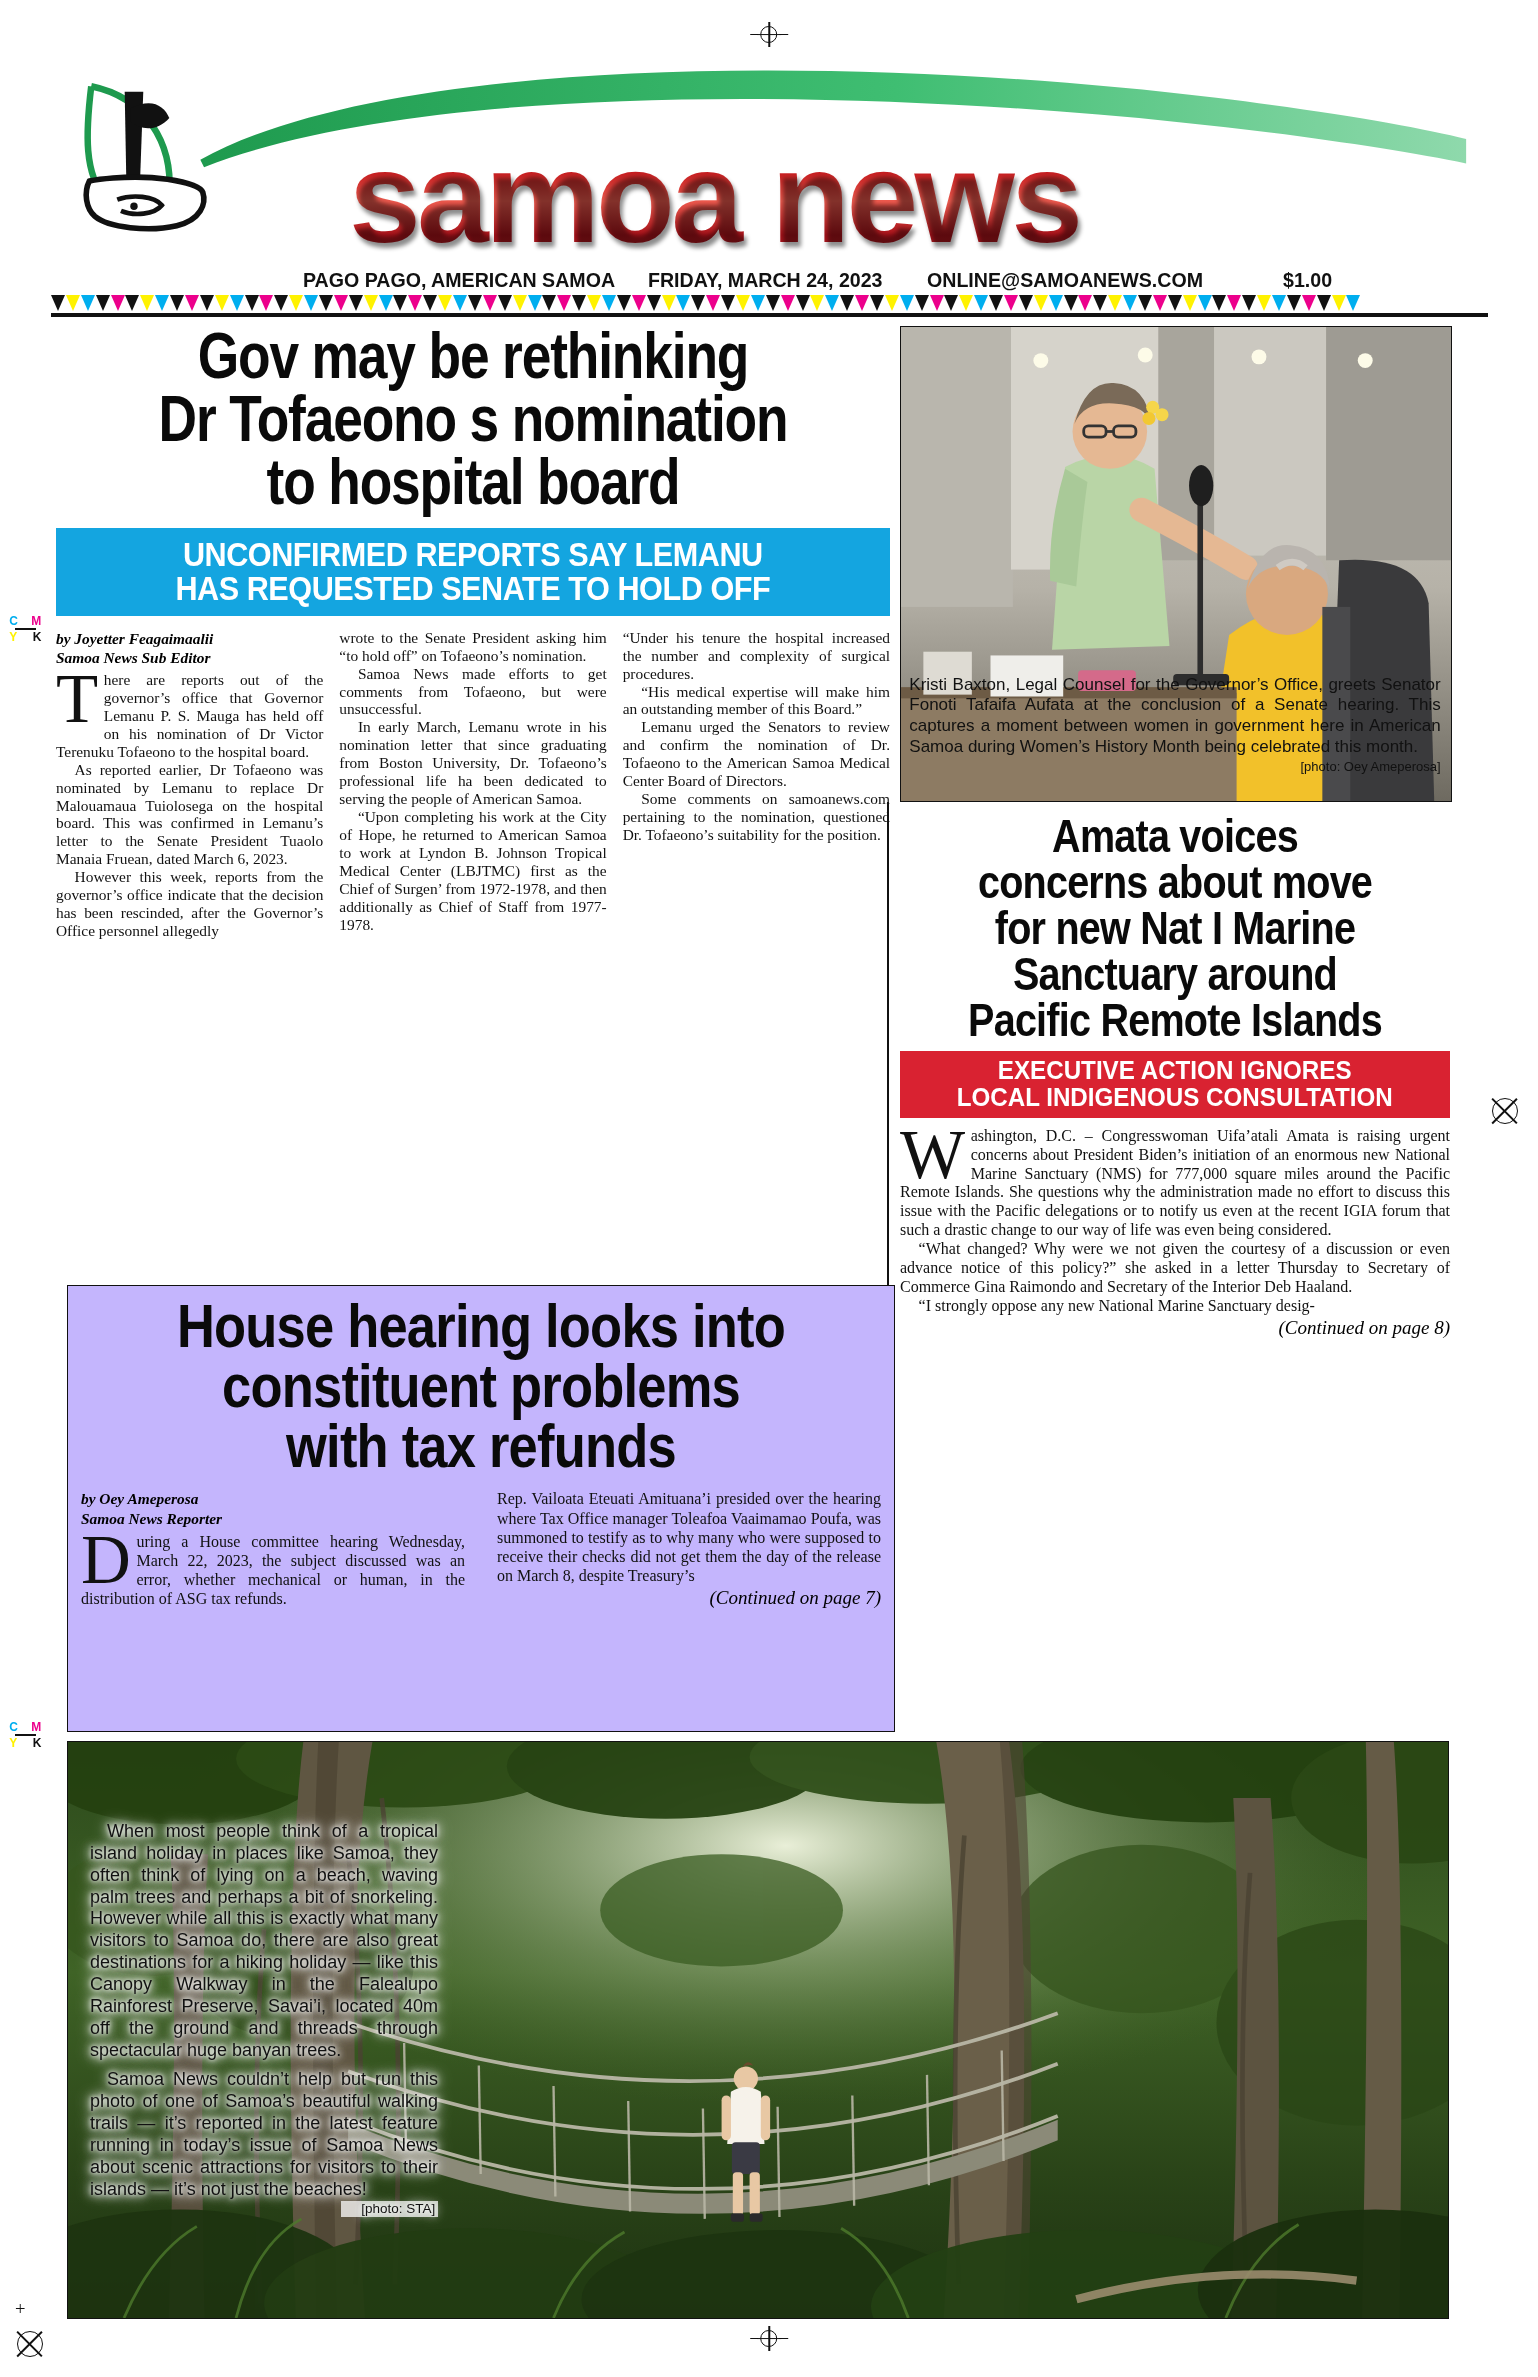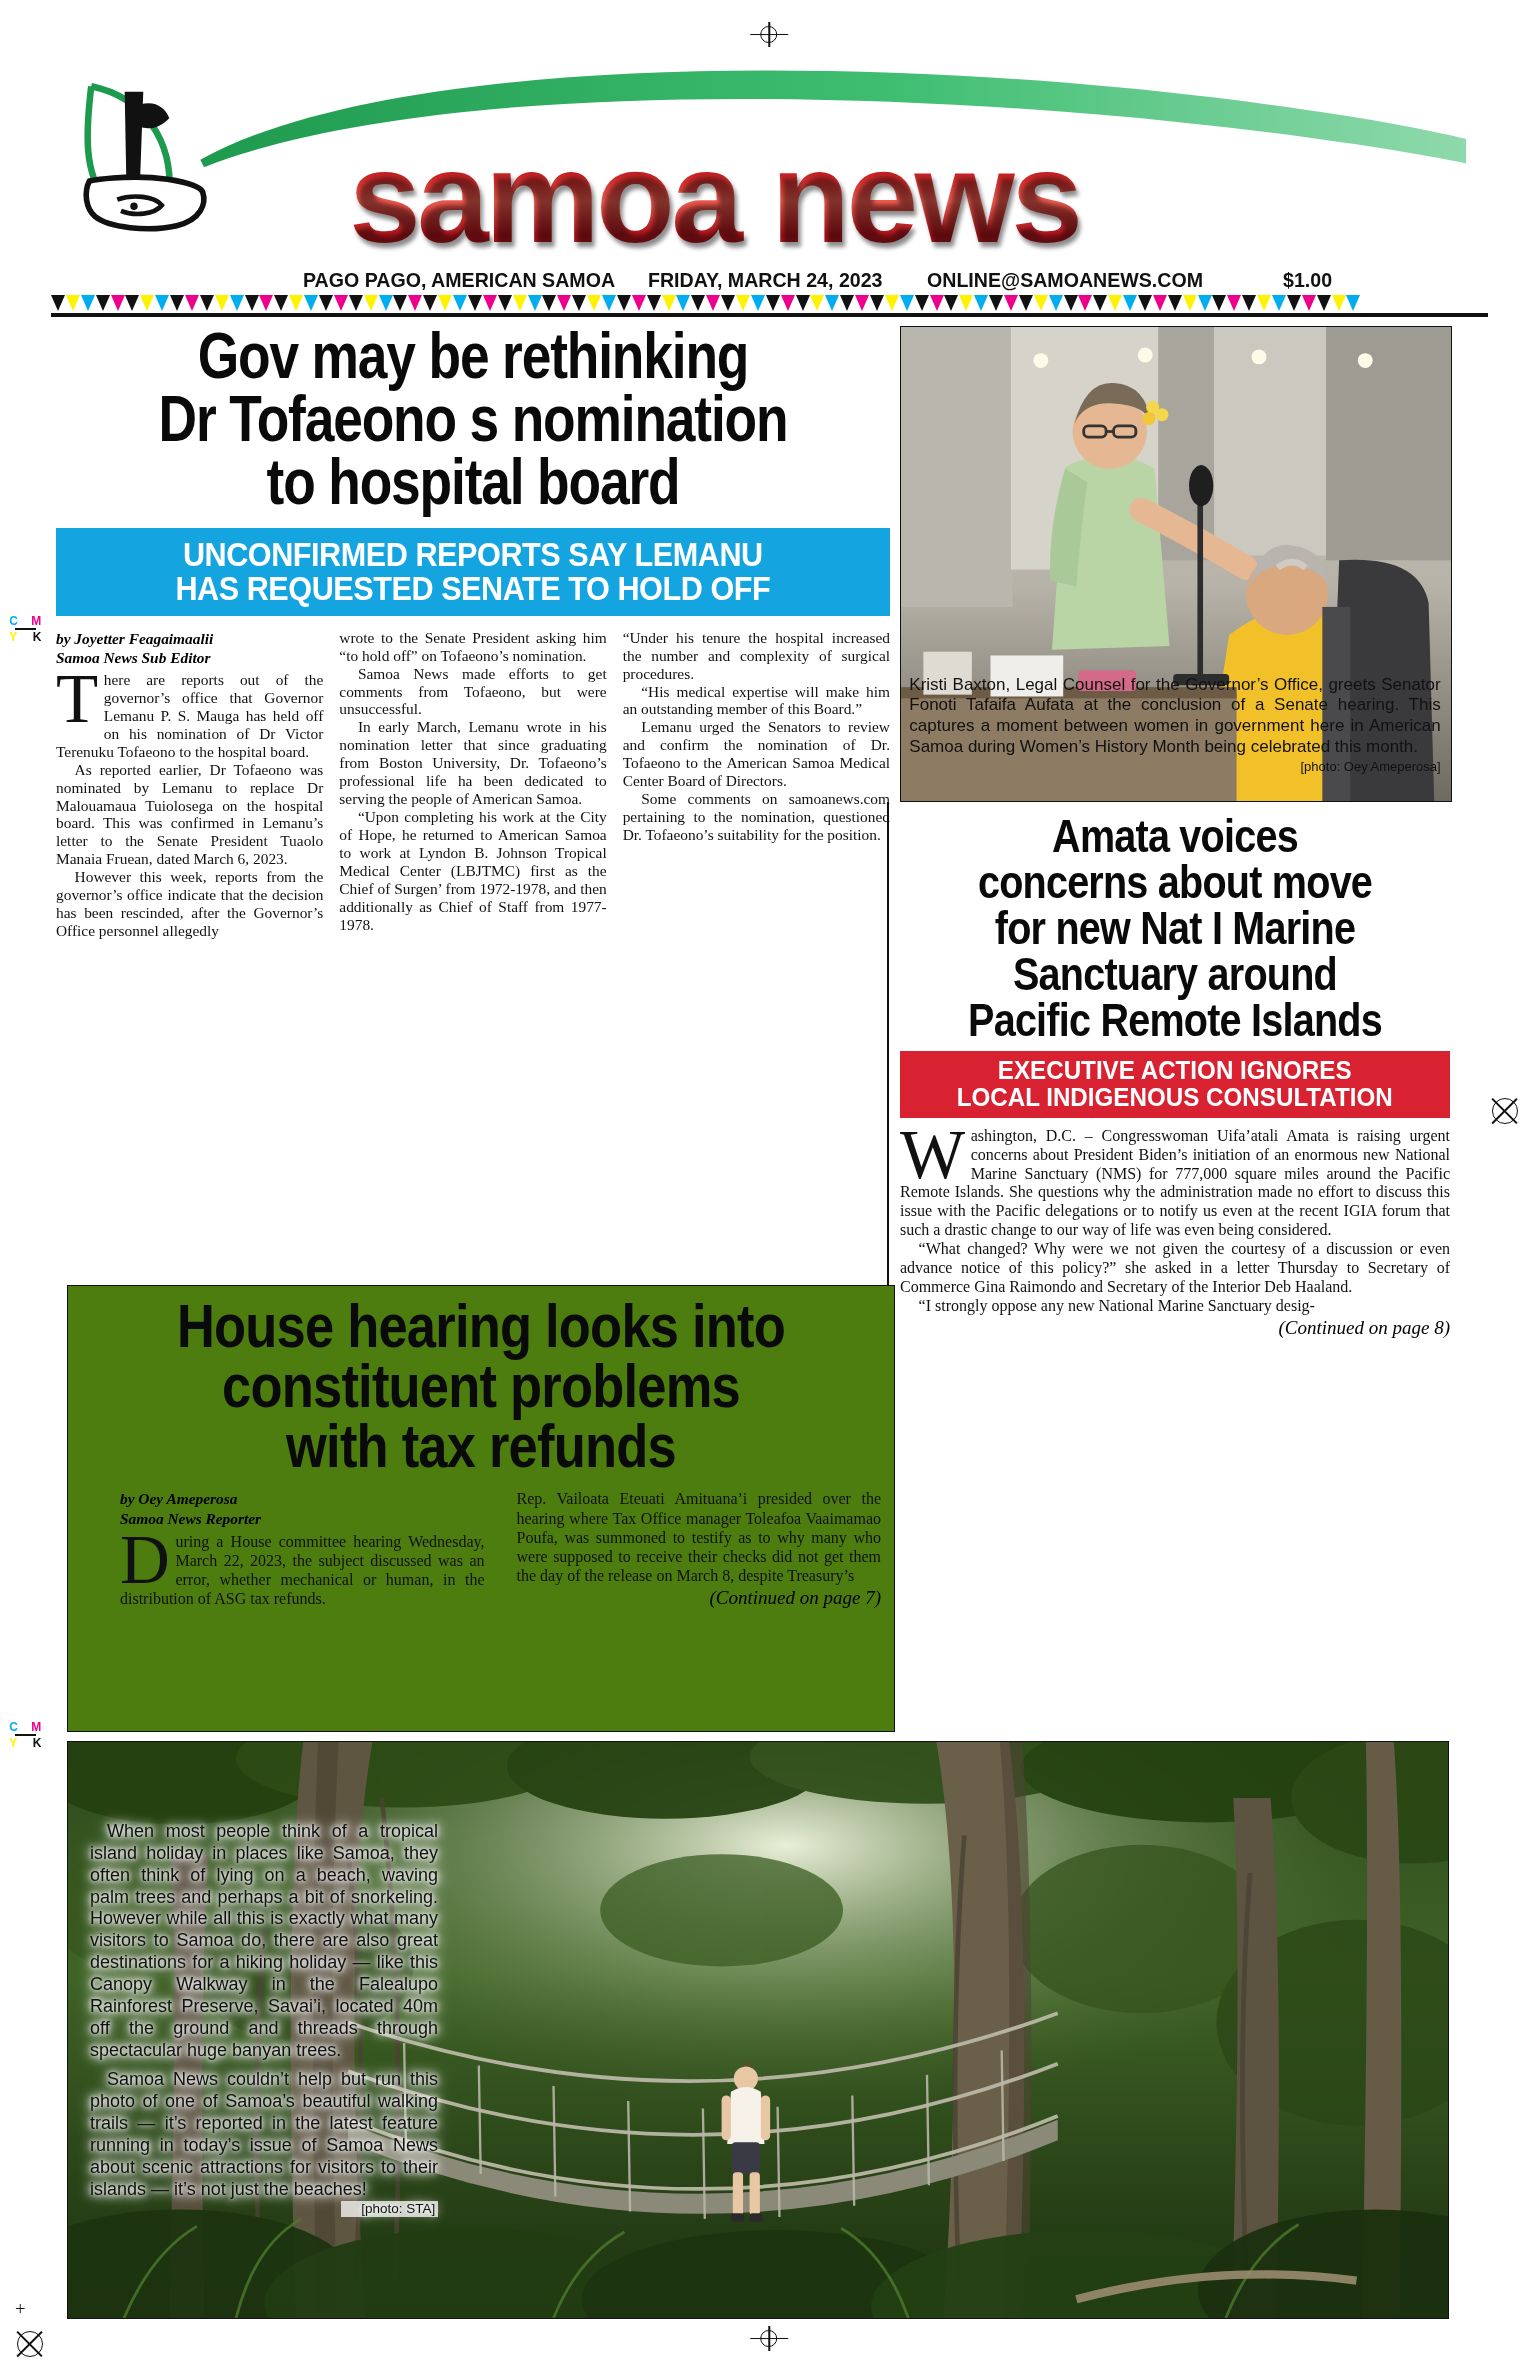--- a/index.html
+++ b/index.html
@@ -95,25 +95,25 @@
   .red-band{margin-top:7.5px;background:#D92231;padding:6.5px 9.3px 8.4px;}
   .red-band p{margin:0;font-family:"Liberation Sans",sans-serif;font-weight:700;color:#fff;
     font-size:26px;line-height:1.02;text-align:center;transform:scaleX(.93);transform-origin:center;}
   .amata .body{margin-top:8.4px;font-size:16px;line-height:1.18;}
   .contd{text-align:right;font-style:italic;font-size:19px;margin-top:1.9px;font-family:"Liberation Serif",serif;}
 
   .vline2{position:absolute;left:887px;top:990px;width:1.9px;height:736px;background:#111;}
 
   
   .yellowbox{position:absolute;left:67px;top:1285px;width:828px;height:447px;
-    background:#4d7c0f;border:1.9px solid #111;box-sizing:border-box;padding:11.2px 13px 9.3px;}
+    background:#c4b5fd;border:1.9px solid #111;box-sizing:border-box;padding:11.2px 13px 9.3px;}
   .yellowbox h2{margin:0;font-family:"Liberation Sans",sans-serif;font-weight:700;
     font-size:61px;line-height:.98;text-align:center;letter-spacing:-0.9px;color:#0a0a0a;
     transform:scaleX(.86);transform-origin:center;}
-  .ycols{margin-top:13px;display:flex;gap:32px;margin-left:39px;}
+  .ycols{margin-top:13px;display:flex;gap:32px;}
   .ycols .col{width:389px;}
   .ycols .body{font-size:16px;line-height:1.2;}
 
   
   .photoB{position:absolute;left:67px;top:1741px;width:1382px;height:578px;
     border:1.9px solid #111;box-sizing:border-box;overflow:hidden;background:#2f4419;}
   .capB{position:absolute;left:82px;top:1813px;width:364px;
     font-family:"Liberation Sans",sans-serif;font-size:18px;line-height:1.215;color:#111;
     text-align:justify;text-shadow:0 0 4.7px #fff,0 0 8.4px #fff,0 0 12px #fff,0 0 17px #fff;}
   .capB p{margin:8px;text-indent:17px;}

